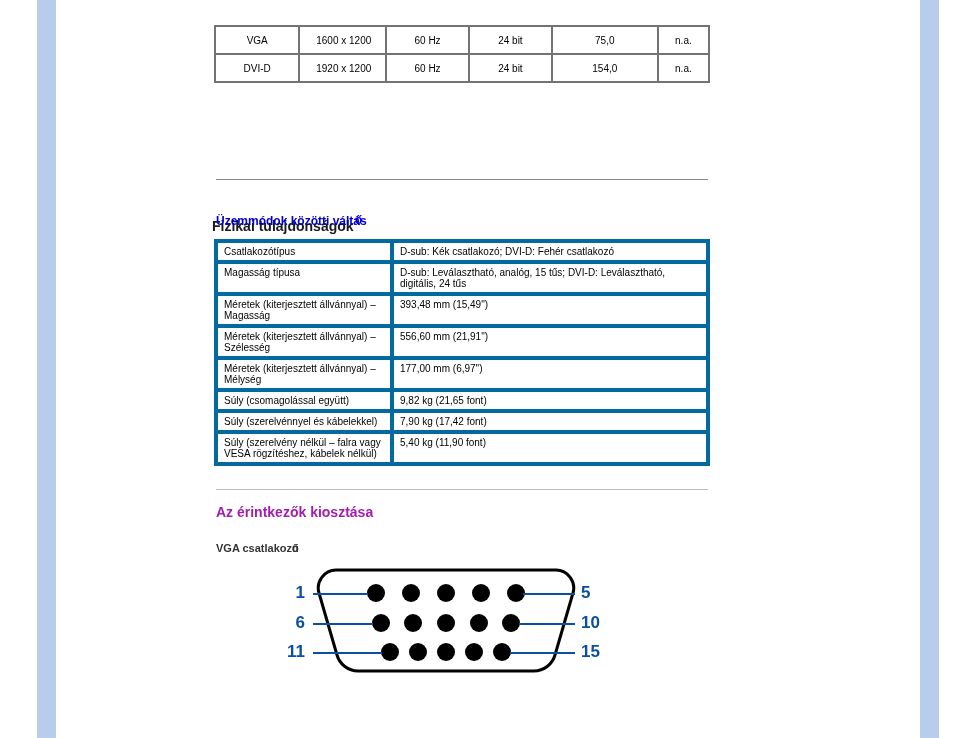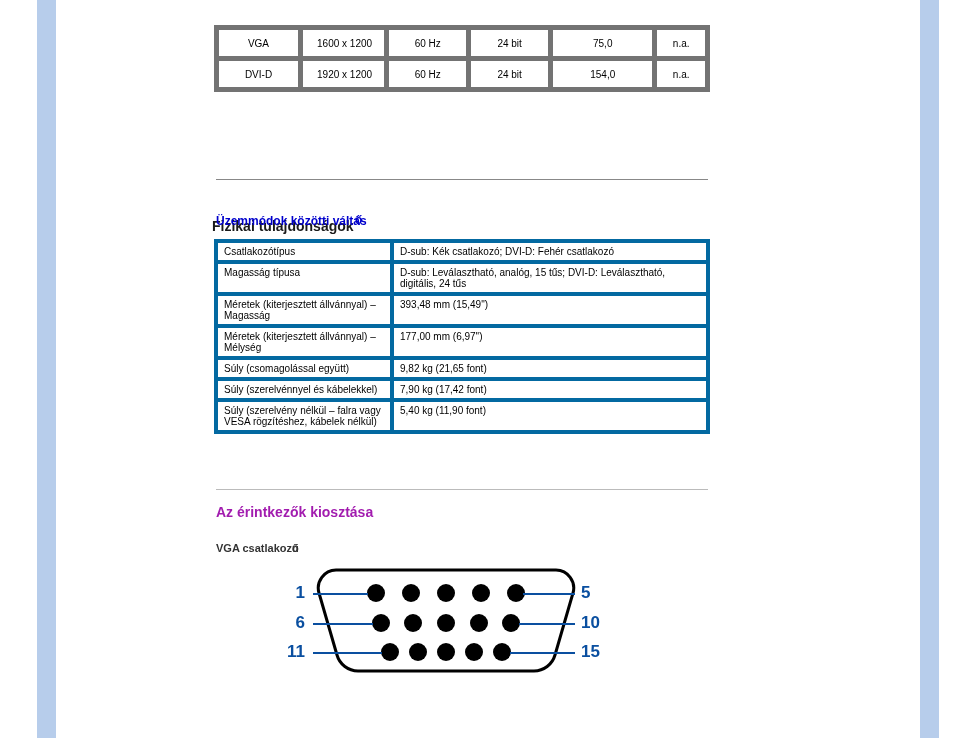--- a/index.html
+++ b/index.html
@@ -50,21 +50,21 @@
 
   
   .top-table {
     position: absolute;
     top: 25px;
     left: 158px;
     width: 496px;
     border-collapse: collapse;
   }
   .top-table td {
-    border: 5px solid #737373;
+    border: 2px solid #737373;
     height: 22px;
     font-size: 10px;
     padding: 2px 4px;
     vertical-align: middle;
   }
   .top-table td.c1 { width: 85px; text-align: center;}
   .top-table td.c2 { width: 85px; text-align: center; padding-left: 6px;}
   .top-table td.c3 { width: 85px; text-align: center;}
   .top-table td.c4 { width: 85px; text-align: center;}
   .top-table td.c5 { width: 110px; text-align: center;}
@@ -196,20 +196,24 @@
           <td class="k">Csatlakozótípus</td>
           <td class="v">D-sub: Kék csatlakozó; DVI-D: Fehér csatlakozó</td>
         </tr>
         <tr>
           <td class="k">Magasság típusa</td>
           <td class="v">D-sub: Leválasztható, analóg, 15 tűs; DVI-D: Leválasztható, digitális, 24 tűs</td>
         </tr>
         <tr>
           <td class="k">Méretek (kiterjesztett állvánnyal) – Magasság</td>
           <td class="v">393,48 mm (15,49")</td>
+        </tr>
+        <tr>
+          <td class="k">Méretek (kiterjesztett állvánnyal) – Szélesség</td>
+          <td class="v">556,60 mm (21,91")</td>
         </tr>
         <tr>
           <td class="k">Méretek (kiterjesztett állvánnyal) – Mélység</td>
           <td class="v">177,00 mm (6,97")</td>
         </tr>
         <tr>
           <td class="k">Súly (csomagolással együtt)</td>
           <td class="v">9,82 kg (21,65 font)</td>
         </tr>
         <tr>

